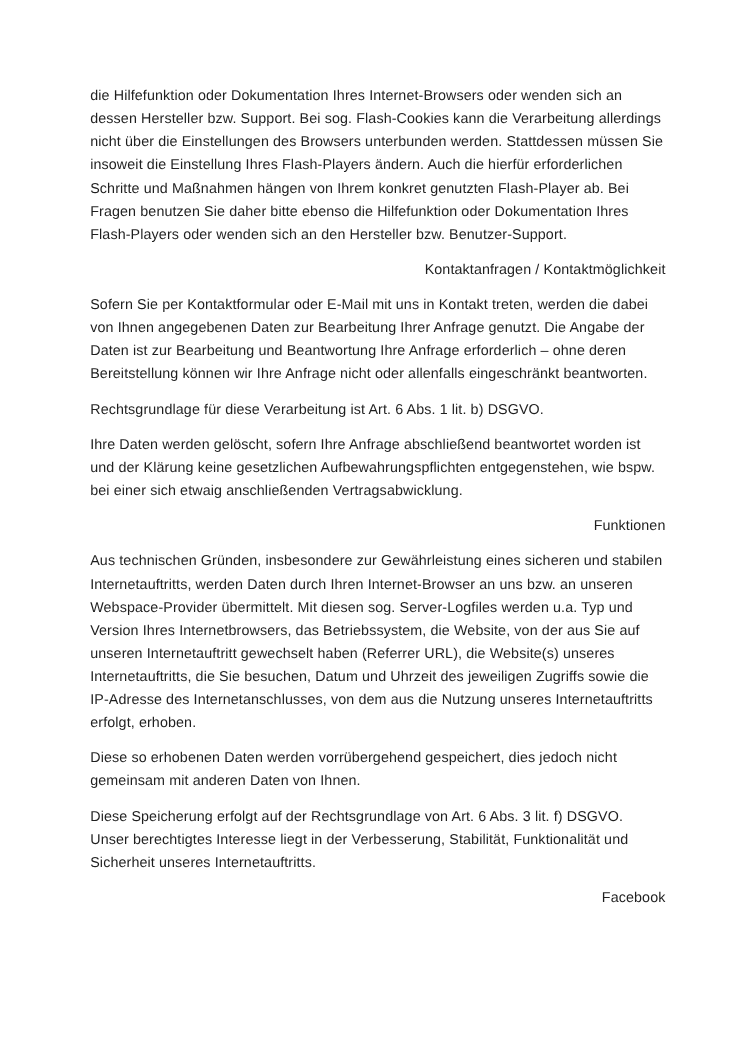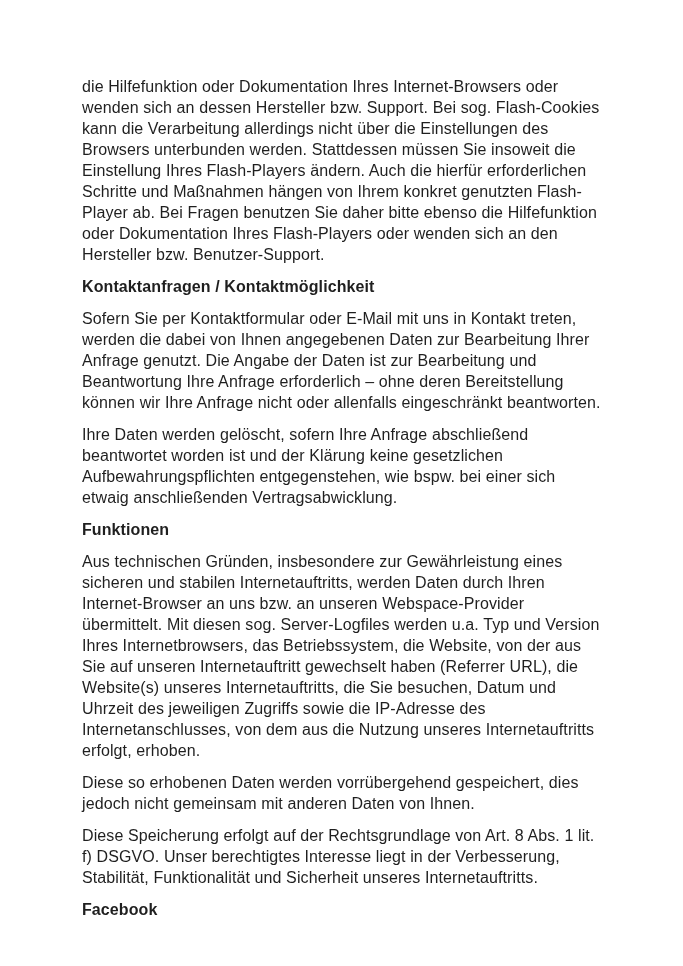--- a/index.html
+++ b/index.html
@@ -15,39 +15,41 @@
   }
   .page {
     box-sizing: border-box;
     width: 683px;
     height: 966px;
     padding: 76px 78px 40px 82px;
     background: #ffffff;
   }
   .doc p {
     margin: 0 0 11px 0;
-    font-size: 16px;
+    font-size: 13px;
     line-height: 21px;
     color: #1f1f1f;
     letter-spacing: 0.1px;
     max-width: 524px;
   }
   .doc p.section-heading {
     
-    font-weight: 700;
+    font-weight: 400;
+    text-align: right;
   }
 </style>
 </head>
 <body>
 
 <div class="page">
   <div class="doc">
     <p>die Hilfefunktion oder Dokumentation Ihres Internet-Browsers oder wenden sich an dessen Hersteller bzw. Support. Bei sog. Flash-Cookies kann die Verarbeitung allerdings nicht über die Einstellungen des Browsers unterbunden werden. Stattdessen müssen Sie insoweit die Einstellung Ihres Flash-Players ändern. Auch die hierfür erforderlichen Schritte und Maßnahmen hängen von Ihrem konkret genutzten Flash-Player ab. Bei Fragen benutzen Sie daher bitte ebenso die Hilfefunktion oder Dokumentation Ihres Flash-Players oder wenden sich an den Hersteller bzw. Benutzer-Support.</p>
     <p class="section-heading">Kontaktanfragen / Kontaktmöglichkeit</p>
     <p>Sofern Sie per Kontaktformular oder E-Mail mit uns in Kontakt treten, werden die dabei von Ihnen angegebenen Daten zur Bearbeitung Ihrer Anfrage genutzt. Die Angabe der Daten ist zur Bearbeitung und Beantwortung Ihre Anfrage erforderlich – ohne deren Bereitstellung können wir Ihre Anfrage nicht oder allenfalls eingeschränkt beantworten.</p>
+    <p>Rechtsgrundlage für diese Verarbeitung ist Art. 6 Abs. 1 lit. b) DSGVO.</p>
     <p>Ihre Daten werden gelöscht, sofern Ihre Anfrage abschließend beantwortet worden ist und der Klärung keine gesetzlichen Aufbewahrungspflichten entgegenstehen, wie bspw. bei einer sich etwaig anschließenden Vertragsabwicklung.</p>
     <p class="section-heading">Funktionen</p>
     <p>Aus technischen Gründen, insbesondere zur Gewährleistung eines sicheren und stabilen Internetauftritts, werden Daten durch Ihren Internet-Browser an uns bzw. an unseren Webspace-Provider übermittelt. Mit diesen sog. Server-Logfiles werden u.a. Typ und Version Ihres Internetbrowsers, das Betriebssystem, die Website, von der aus Sie auf unseren Internetauftritt gewechselt haben (Referrer URL), die Website(s) unseres Internetauftritts, die Sie besuchen, Datum und Uhrzeit des jeweiligen Zugriffs sowie die IP-Adresse des Internetanschlusses, von dem aus die Nutzung unseres Internetauftritts erfolgt, erhoben.</p>
     <p>Diese so erhobenen Daten werden vorrübergehend gespeichert, dies jedoch nicht gemeinsam mit anderen Daten von Ihnen.</p>
-    <p>Diese Speicherung erfolgt auf der Rechtsgrundlage von Art. 8 Abs. 1 lit. f) DSGVO. Unser berechtigtes Interesse liegt in der Verbesserung, Stabilität, Funktionalität und Sicherheit unseres Internetauftritts.</p>
+    <p>Diese Speicherung erfolgt auf der Rechtsgrundlage von Art. 6 Abs. 3 lit. f) DSGVO. Unser berechtigtes Interesse liegt in der Verbesserung, Stabilität, Funktionalität und Sicherheit unseres Internetauftritts.</p>
     <p class="section-heading">Facebook</p>
   </div>
 </div>
 
 </body></html>

